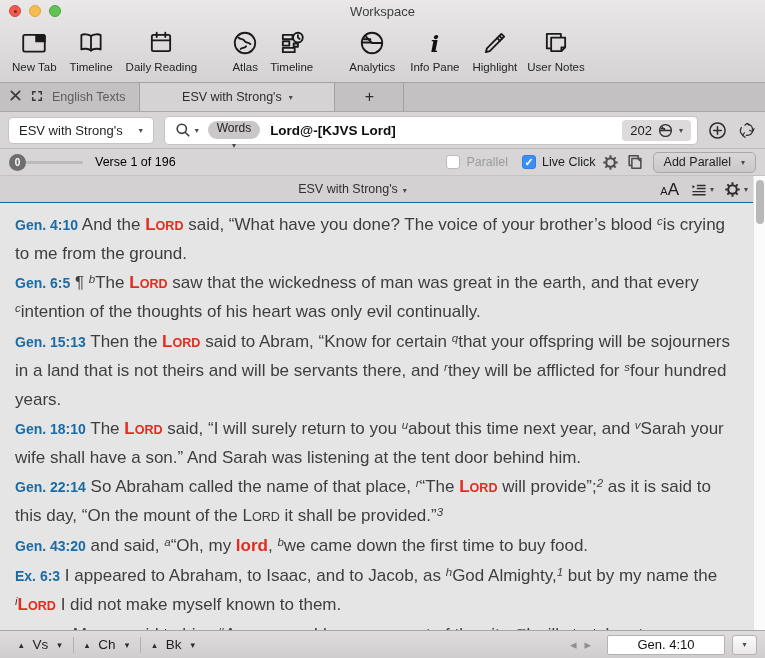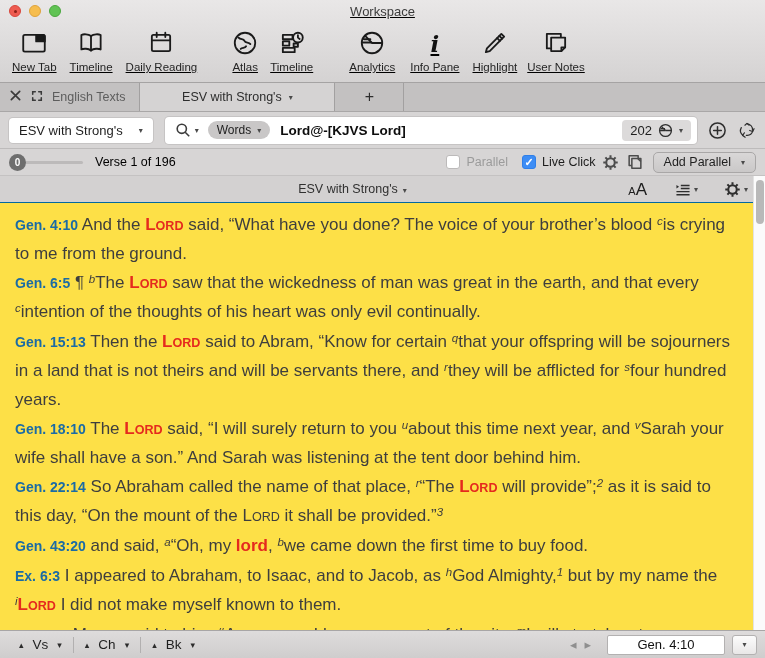--- a/index.html
+++ b/index.html
@@ -1,21 +1,21 @@
 <!DOCTYPE html>
 <html><head>
 <meta charset="utf-8">
 <style>
   * { box-sizing: border-box; margin: 0; padding: 0; }
   html,body { width:765px; height:658px; overflow:hidden; }
   body { font-family:"Liberation Sans", sans-serif; background:#fff; position:relative; }
   #app { width:765px; height:658px; position:relative; overflow:hidden; }
 
   
-  .chrome { background:linear-gradient(#e9e7e7, #d4d2d2);text-decoration:underline; }
+  .chrome { background:linear-gradient(#e9e7e7, #d4d2d2); }
   .titlebar { height:23px; position:relative; }
   .lights { position:absolute; left:9px; top:5px; display:flex; gap:8px; }
   .light { width:12px; height:12px; border-radius:50%; position:relative; }
   .light.red { background:#ee5b50; border:1px solid #d8463c; }
   .light.red::after { content:""; position:absolute; left:3.5px; top:3.5px; width:3.5px; height:3.5px; border-radius:50%; background:#8c2018; }
   .light.yellow { background:#f6bd4e; border:1px solid #dfa33b; }
   .light.green { background:#61c354; border:1px solid #4aa73e; }
   .win-title { text-align:center; font-size:13px; color:#3c3c3c; line-height:23px; }
 
   
@@ -33,21 +33,21 @@
   .tab-inactive-label { font-size:12.5px; color:#5d5d5d; margin-right:14px; align-self:center; white-space:nowrap; }
   .tab-active { width:196px; background:#d5d3d3; border-left:1px solid #a2a0a0; border-right:1px solid #a2a0a0; display:flex; align-items:center; justify-content:center; gap:7px; font-size:12.5px; color:#2d2d2d; }
   .tab-add { width:69px; border-right:1px solid #a2a0a0; display:flex; align-items:center; justify-content:center; font-size:16px; color:#2d2d2d; }
   .caret { font-size:8px; color:#4a4a4a; }
 
   
   .searchrow { height:37px; background:#d7d5d5; border-bottom:1px solid #bdbbbb; display:flex; align-items:center; padding:0 9px; }
   .module-select { background:#fff; border-radius:4px; height:25px; display:flex; align-items:center; padding:0 10px; font-size:13px; color:#1e1e1e; gap:16px; box-shadow:0 0 0 1px #c6c4c4; }
   .search-field { flex:1; background:#fff; border-radius:4px; height:27px; margin-left:12px; display:flex; align-items:center; padding:0 6px 0 10px; box-shadow:0 0 0 1px #c6c4c4; }
   .search-field svg.mag { stroke:#3c3c3c; fill:none; stroke-width:1.6; }
-  .mode-pill { background:#c9c7c7; border-radius:10px; height:18px; display:flex; align-items:center; gap:6px; padding:0 9px; font-size:12px; color:#1e1e1e; margin-left:9px; }
+  .mode-pill { background:#c9c7c7; border-radius:10px; height:18px; display:flex; align-items:center; gap:6px; padding:0 9px; font-size:12px; color:#1e1e1e; margin-left:9px;flex-direction:column; }
   .query { font-size:13.5px; font-weight:bold; color:#0d0d0d; margin-left:10px; }
   .hits-pill { margin-left:auto; background:#dcdada; border-radius:4px; height:21px; display:flex; align-items:center; gap:6px; padding:0 8px; font-size:13px; color:#1e1e1e; }
   .round-ic { margin-left:11px; display:flex; align-items:center; }
   .round-ic svg { stroke:#2e2e2e; fill:none; stroke-width:1.6; stroke-linecap:round; stroke-linejoin:round; }
 
   
   .versebar { height:27px; background:#d7d5d5; border-bottom:1px solid #c4c2c2; display:flex; align-items:center; padding:0 9px; font-size:12.5px; }
   .slider { display:flex; align-items:center; }
   .slider-knob { width:17px; height:17px; border-radius:50%; background:#6e6e6e; color:#fff; font-size:10px; font-weight:bold; display:flex; align-items:center; justify-content:center; z-index:1; }
   .slider-track { width:58px; height:3px; background:#bcbaba; border-radius:2px; margin-left:-1px; }
@@ -59,27 +59,27 @@
   .live-lbl { color:#1d1d1d; margin:0 4px 0 6px; }
   .gear-btn { display:flex; align-items:center; margin:0 7px 0 2px; }
   .pages-btn { display:flex; align-items:center; margin-right:9px; }
   .pages-btn svg, .gear-btn svg { stroke:#4c4c4c; fill:none; stroke-width:1.7; stroke-linejoin:round; }
   .add-parallel { background:linear-gradient(#d9d7d7,#cac8c8); border:1px solid #a9a7a7; border-radius:5px; height:21px; display:flex; align-items:center; gap:10px; padding:0 10px; font-size:12.5px; color:#1f1f1f; }
 
   
   .paneheader { height:27px; background:#d3d1d1; border-bottom:1px solid #0369a1; position:relative; }
   .ph-title { position:absolute; left:0; right:60px; text-align:center; line-height:26px; font-size:12.5px; color:#303030; }
   .ph-title .caret { margin-left:5px; }
-  .ph-right { position:absolute; right:17px; top:0; height:100%; display:flex; align-items:center; gap:22px; }
+  .ph-right { position:absolute; right:17px; top:0; height:100%; display:flex; align-items:center; gap:6px; }
   .aa { color:#1c1c1c; line-height:1; }
   .aa .a1 { font-size:11px; } .aa .a2 { font-size:17px; }
   .ph-right svg { stroke:#2e2e2e; fill:none; stroke-width:1.7; }
 
   
-  .content { height:427px; background:#fde047; padding:8px 26px 0 15px; overflow:hidden; font-size:17px; line-height:28px; color:#3e3e3e; }
+  .content { height:427px; background:#e5e5e5; padding:8px 26px 0 15px; overflow:hidden; font-size:17px; line-height:28px; color:#3e3e3e; }
   .verse { margin:0 0 1px 0; }
   .v-ref { color:#1a6ba5; font-weight:bold; font-size:14px; }
   .v-lord, .v-red { color:#e52a1e; font-weight:bold; }
   .v-sc { color:#3e3e3e; }
   .sc-rest { font-size:0.74em; }
   .v-sup { font-style:italic; font-size:11.5px; position:relative; top:-5px; color:#3e3e3e; }
 
   
   .bottombar { height:28px; background:linear-gradient(#dedcdc,#cfcdcd); border-top:1px solid #a8a6a6; display:flex; align-items:center; padding:0 8px; font-size:13.5px; color:#1f1f1f; position:absolute; left:0; right:0; bottom:0; }
   .spin { display:flex; align-items:center; gap:9px; padding:0 11px; }

